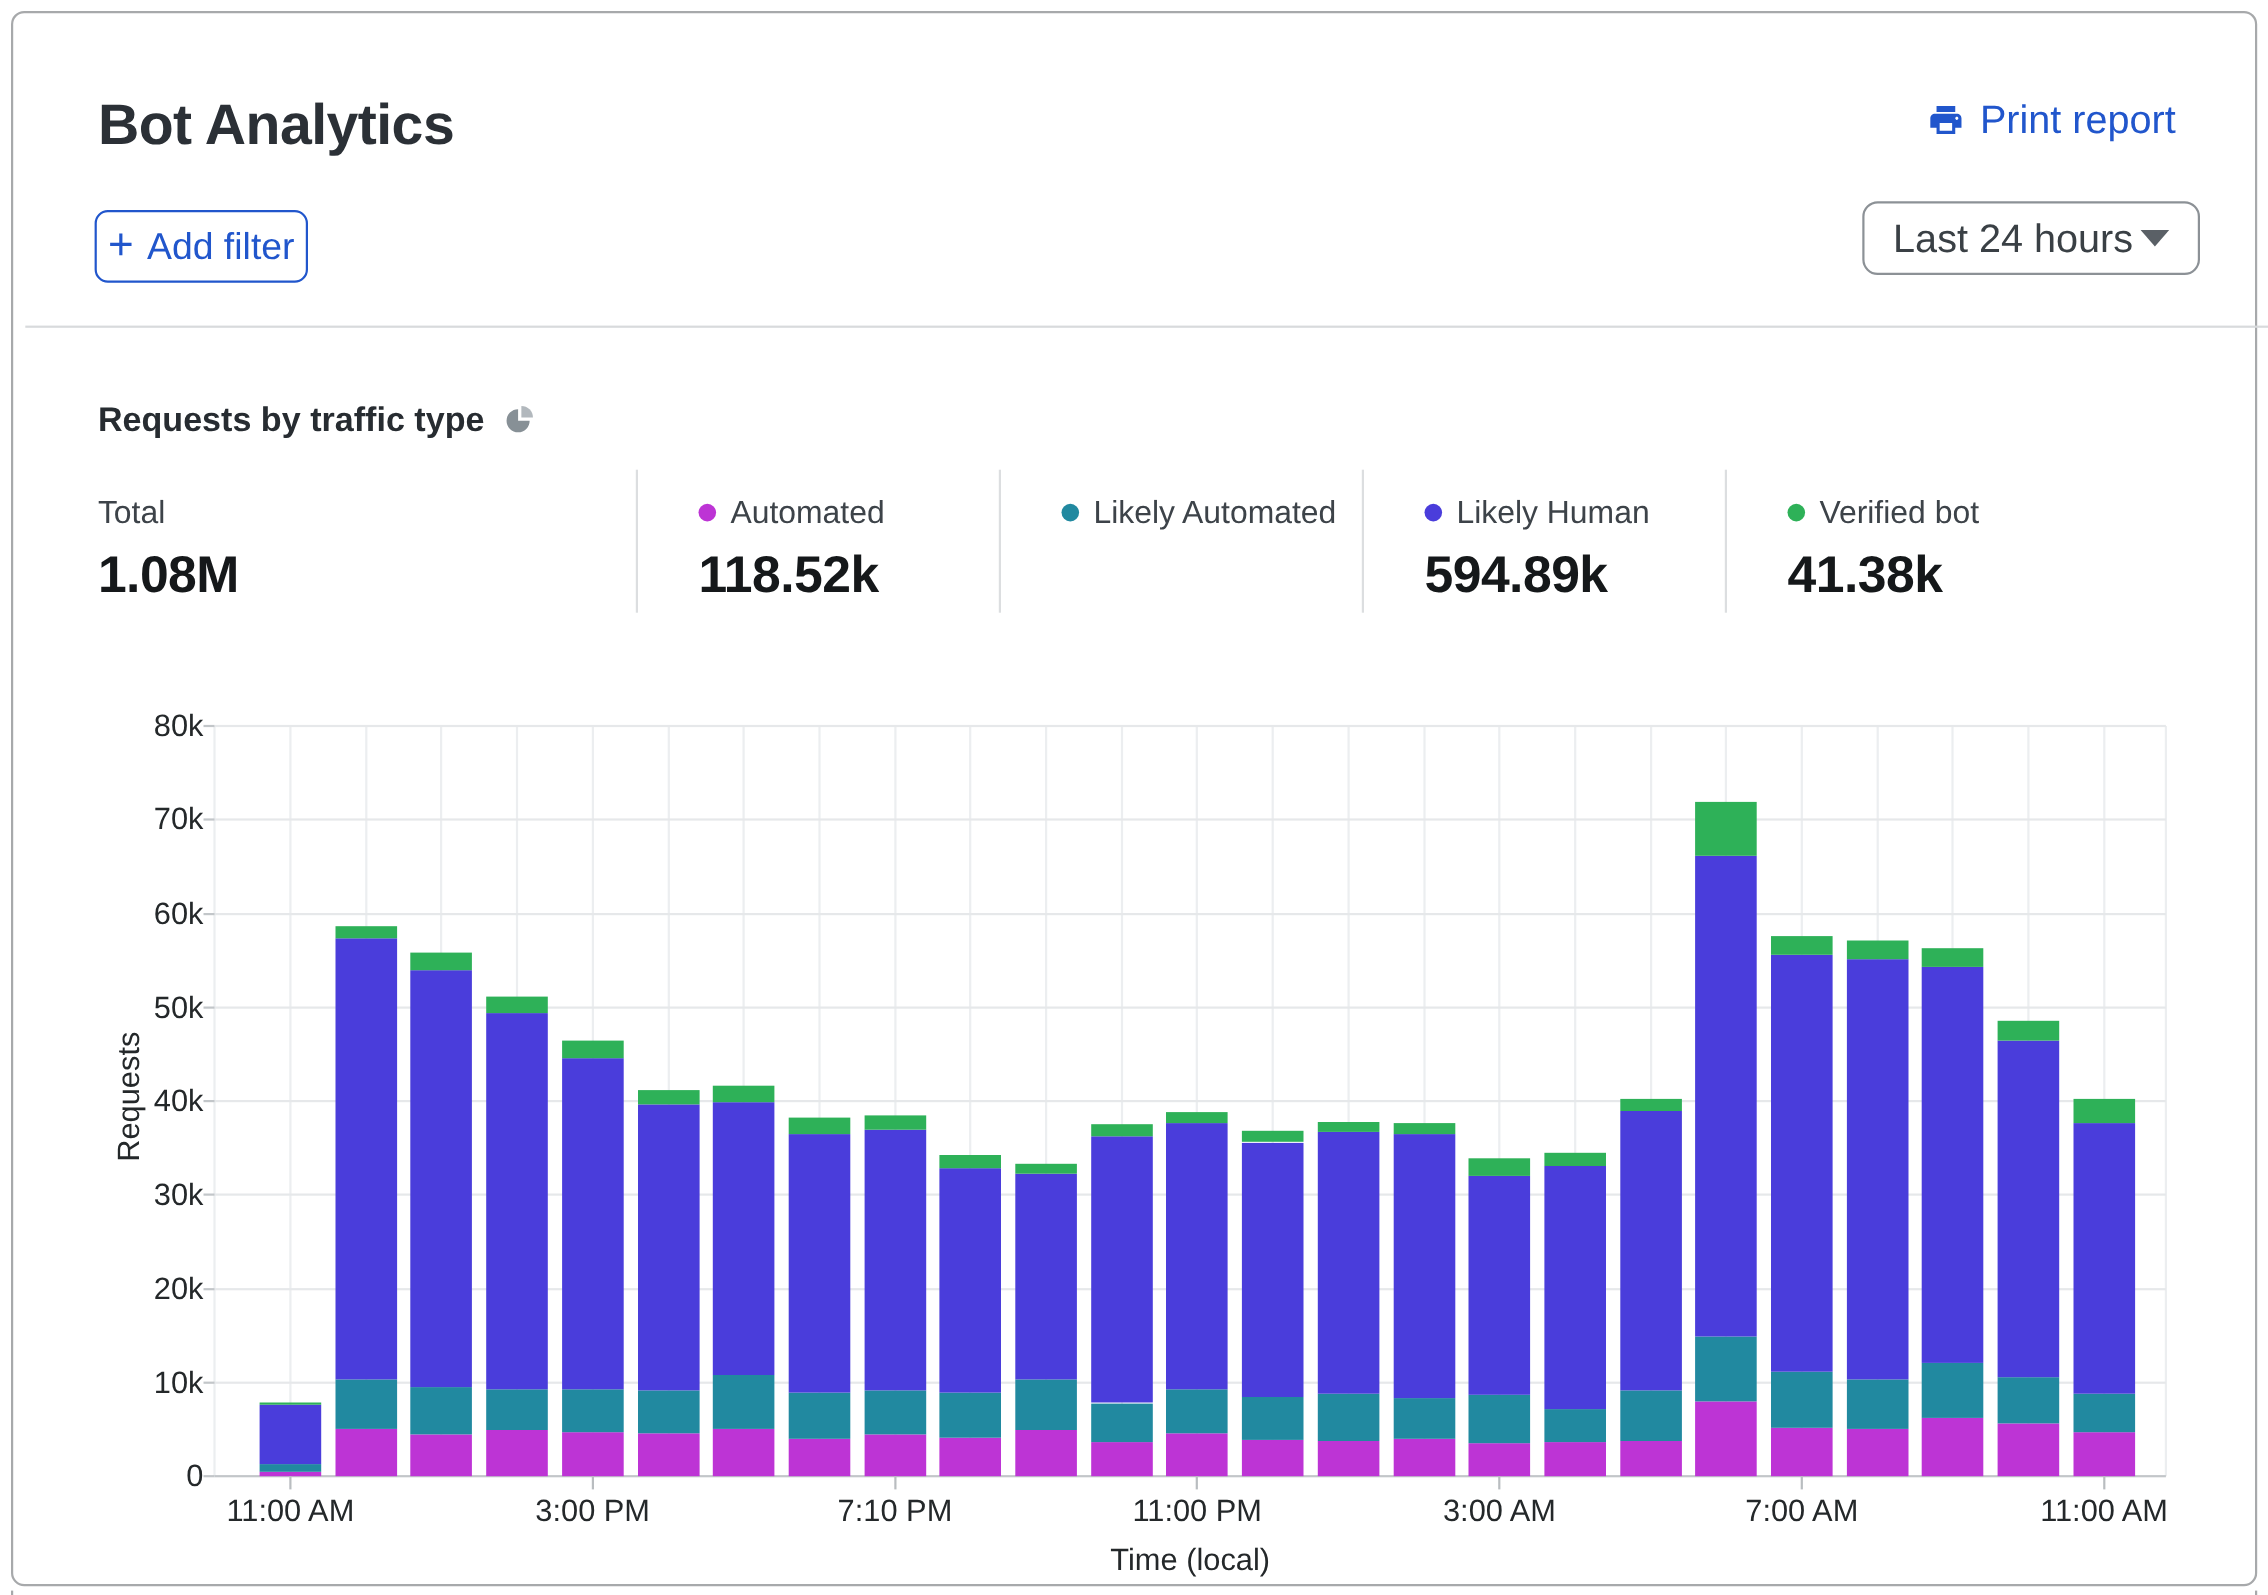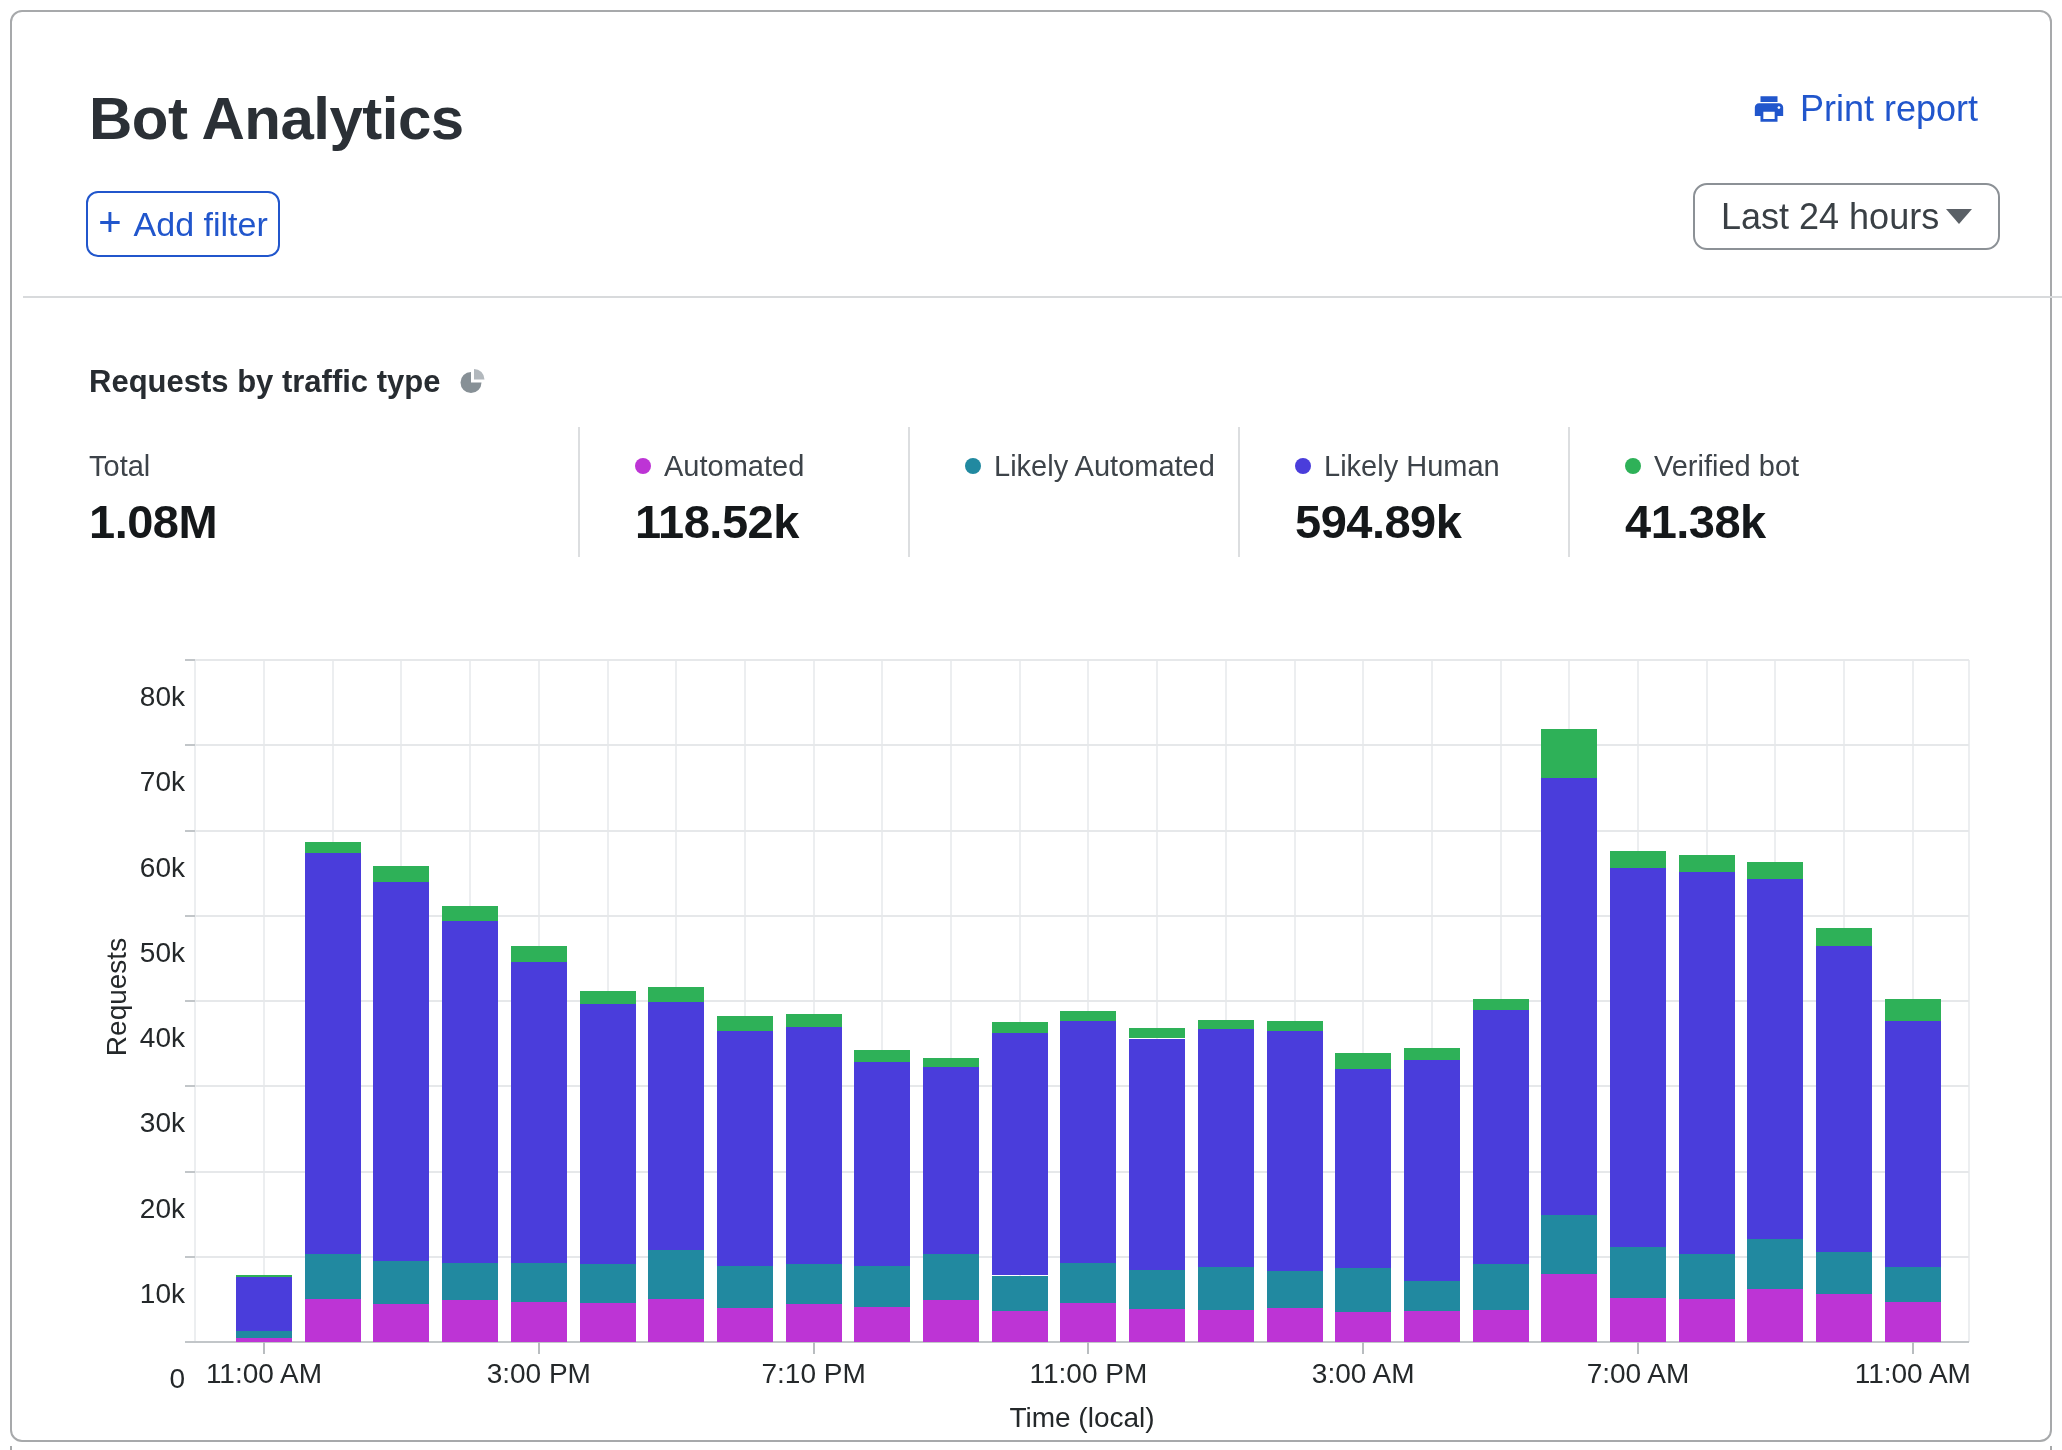--- a/index.html
+++ b/index.html
@@ -1,21 +1,21 @@
 <!DOCTYPE html>
 <html><head>
 <meta charset="utf-8">
 <style>
   * { margin:0; padding:0; box-sizing:border-box; }
   html,body { width:2062px; height:1450px; background:#ffffff; font-family:"Liberation Sans", sans-serif; position:relative; overflow:hidden; }
   .card { position:absolute; left:10px; top:10px; width:2042px; height:1432px; background:#fff; border:2px solid #a7a9ab; border-radius:12px; }
   .next-card-stub { position:absolute; top:1446px; width:2px; height:4px; background:#a7a9ab; }
   .header-divider { position:absolute; left:11px; top:284px; width:2040px; height:2px; background:#d8dadc; }
 
-  .page-title { position:absolute; left:77px; top:72px; font-size:60px; font-weight:700; color:#2b3036; letter-spacing:-0.5px; }
+  .page-title { position:absolute; left:77px; top:72px; font-size:52px; font-weight:700; color:#2b3036; letter-spacing:-0.5px; }
   .header-links { position:absolute; top:76px; right:72px; display:flex; align-items:center; gap:46px; }
   .hlink { display:flex; align-items:center; gap:14px; color:#2156cc; font-size:36px; text-decoration:none; cursor:pointer; }
   .hlink svg { display:block; }
 
   .add-filter-btn { position:absolute; left:74px; top:179px; width:194px; height:66px; border:2px solid #2156cc; border-radius:12px; background:#fff; color:#2156cc; font-size:34px; display:flex; align-items:center; justify-content:center; gap:12px; cursor:pointer; font-family:inherit; }
   .add-filter-btn .plus { font-size:40px; font-weight:400; line-height:1; margin-top:-4px; }
 
   .time-select { position:absolute; left:1681px; top:171px; width:307px; height:67px; border:2px solid #8c9196; border-radius:14px; background:#fff; display:flex; align-items:center; padding:0 26px; cursor:pointer; }
   .time-select .val { font-size:36px; color:#3a4045; flex:1; }
   .caret { width:0; height:0; border-left:13px solid transparent; border-right:13px solid transparent; border-top:15px solid #5a6066; }
@@ -29,21 +29,21 @@
   .stat .dot { width:16px; height:16px; border-radius:50%; flex:none; }
   .stat .lab { font-size:29px; color:#3d4349; }
   .stat .val { margin-top:10px; font-size:47px; font-weight:700; color:#15181a; letter-spacing:-0.5px; }
 
   #chart { position:absolute; inset:0; }
   .gl-h { position:absolute; height:2px; background:#e6e8ea; }
   .gl-v { position:absolute; width:2px; background:#eceef0; }
   .axis-x { position:absolute; height:2px; background:#c2c6c9; }
   .ytick { position:absolute; width:10px; height:2px; background:#c2c6c9; }
   .xtick { position:absolute; width:2px; height:12px; background:#b9bdc0; }
-  .ylab { position:absolute; width:120px; text-align:right; font-size:28px; color:#24282a; transform:translateY(-50%);margin-top:37px; }
+  .ylab { position:absolute; width:120px; text-align:right; font-size:28px; color:#24282a; transform:translateY(-50%); }
   .xlab { position:absolute; width:220px; text-align:center; font-size:28px; color:#24282a; }
   .axis-title { position:absolute; font-size:28px; color:#24282a; }
   .bar-seg { position:absolute; }
 </style>
 </head>
 <body>
 
 <div class="card">
 
   <h1 class="page-title">Bot Analytics</h1>

